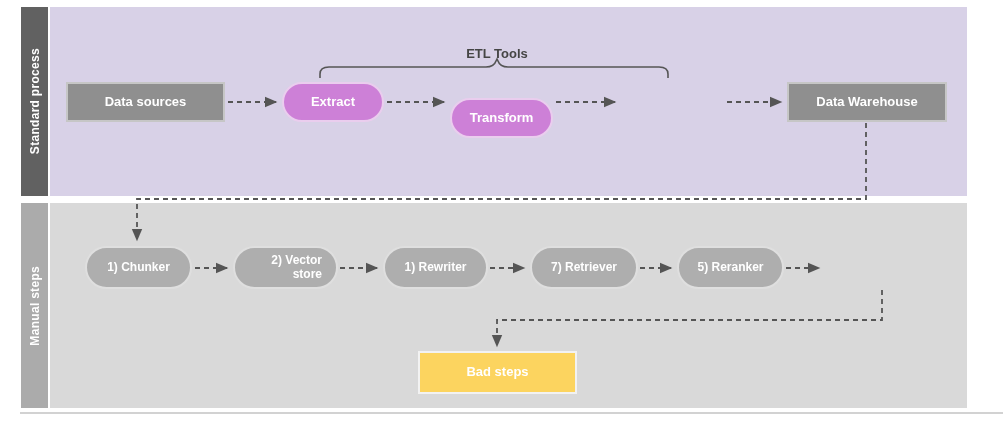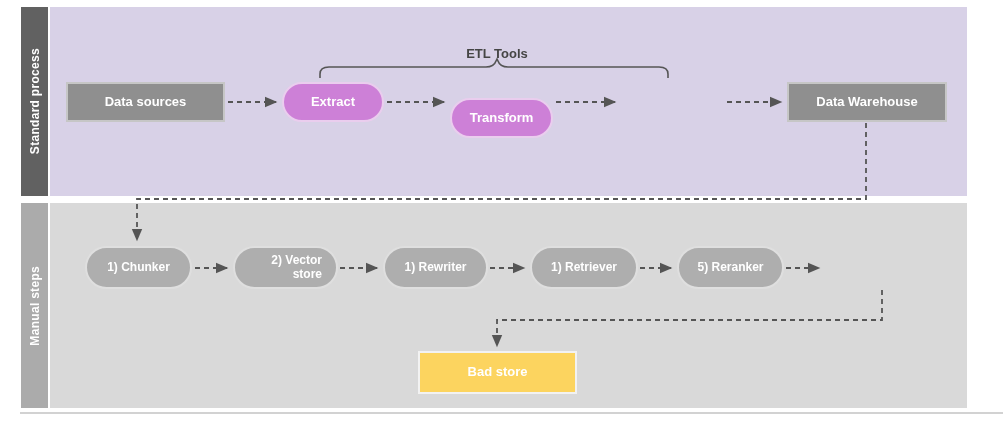--- a/index.html
+++ b/index.html
@@ -131,18 +131,18 @@
   <div class="abs annotation-label" style="left:437px; top:46px; width:120px;">ETL Tools</div>
 
   <div class="abs node rect-gray" style="left:66px; top:82px; width:159px; height:40px;">Data sources</div>
   <div class="abs node pill-purple" style="left:282px; top:82px; width:102px; height:40px;">Extract</div>
   <div class="abs node pill-purple" style="left:450px; top:82px; width:103px; height:40px;margin-top:16px;">Transform</div>
   <div class="abs node rect-gray" style="left:787px; top:82px; width:160px; height:40px;">Data Warehouse</div>
 
   <div class="abs node pill-gray" style="left:85px; top:246px; width:107px; height:43px;">1) Chunker</div>
   <div class="abs node pill-gray" style="left:233px; top:246px; width:105px; height:43px; padding:0 14px;">2) Vector store</div>
   <div class="abs node pill-gray" style="left:383px; top:246px; width:105px; height:43px;">1) Rewriter</div>
-  <div class="abs node pill-gray" style="left:530px; top:246px; width:108px; height:43px;">1) Retriever</div>
+  <div class="abs node pill-gray" style="left:530px; top:246px; width:108px; height:43px;">7) Retriever</div>
   <div class="abs node pill-gray" style="left:677px; top:246px; width:107px; height:43px;">5) Reranker</div>
 
-  <div class="abs node rect-yellow" style="left:418px; top:351px; width:159px; height:43px;">Bad store</div>
+  <div class="abs node rect-yellow" style="left:418px; top:351px; width:159px; height:43px;">Bad steps</div>
 
 </div>
 
 </body></html>

